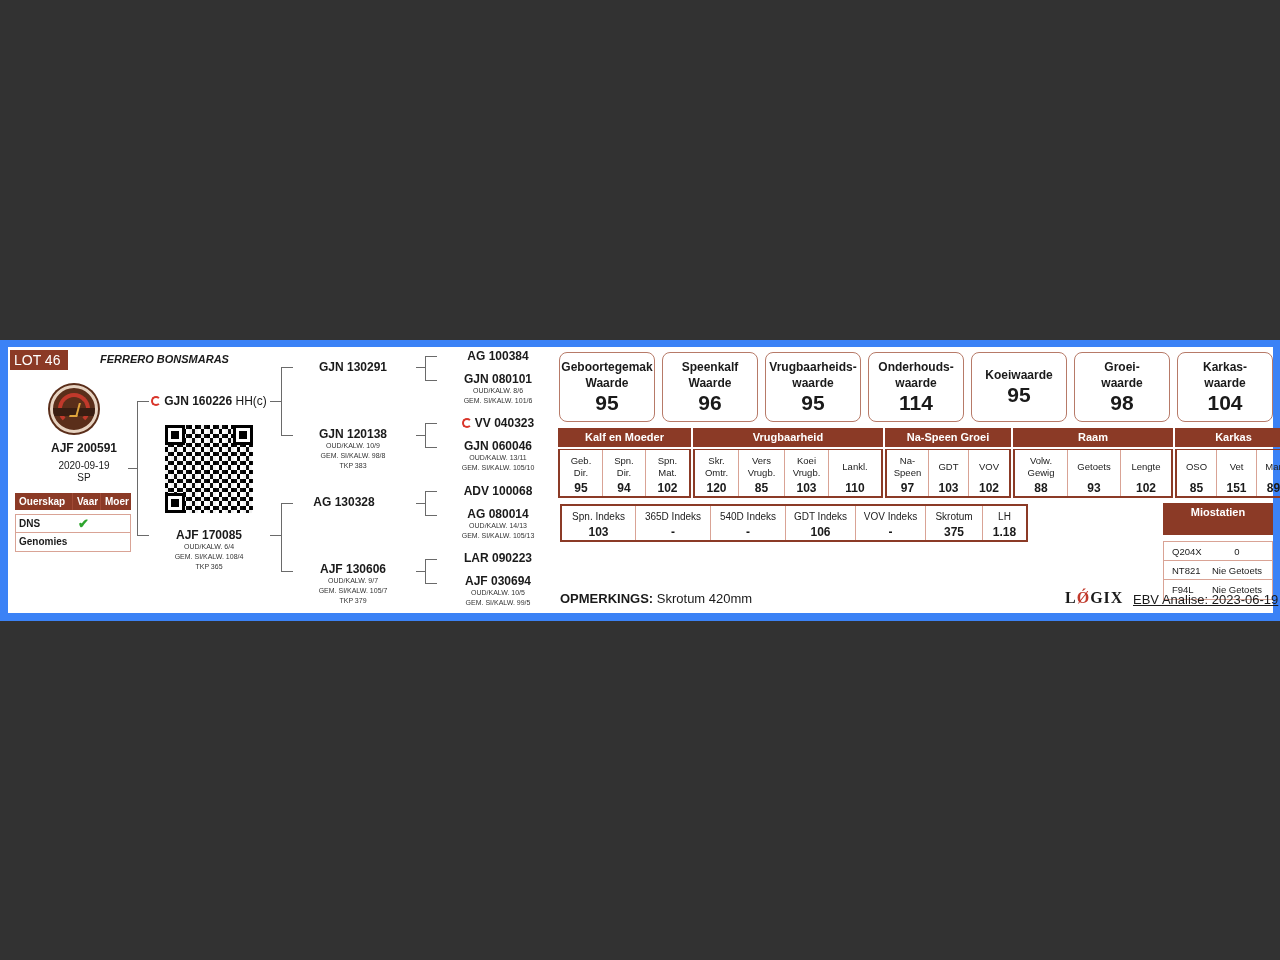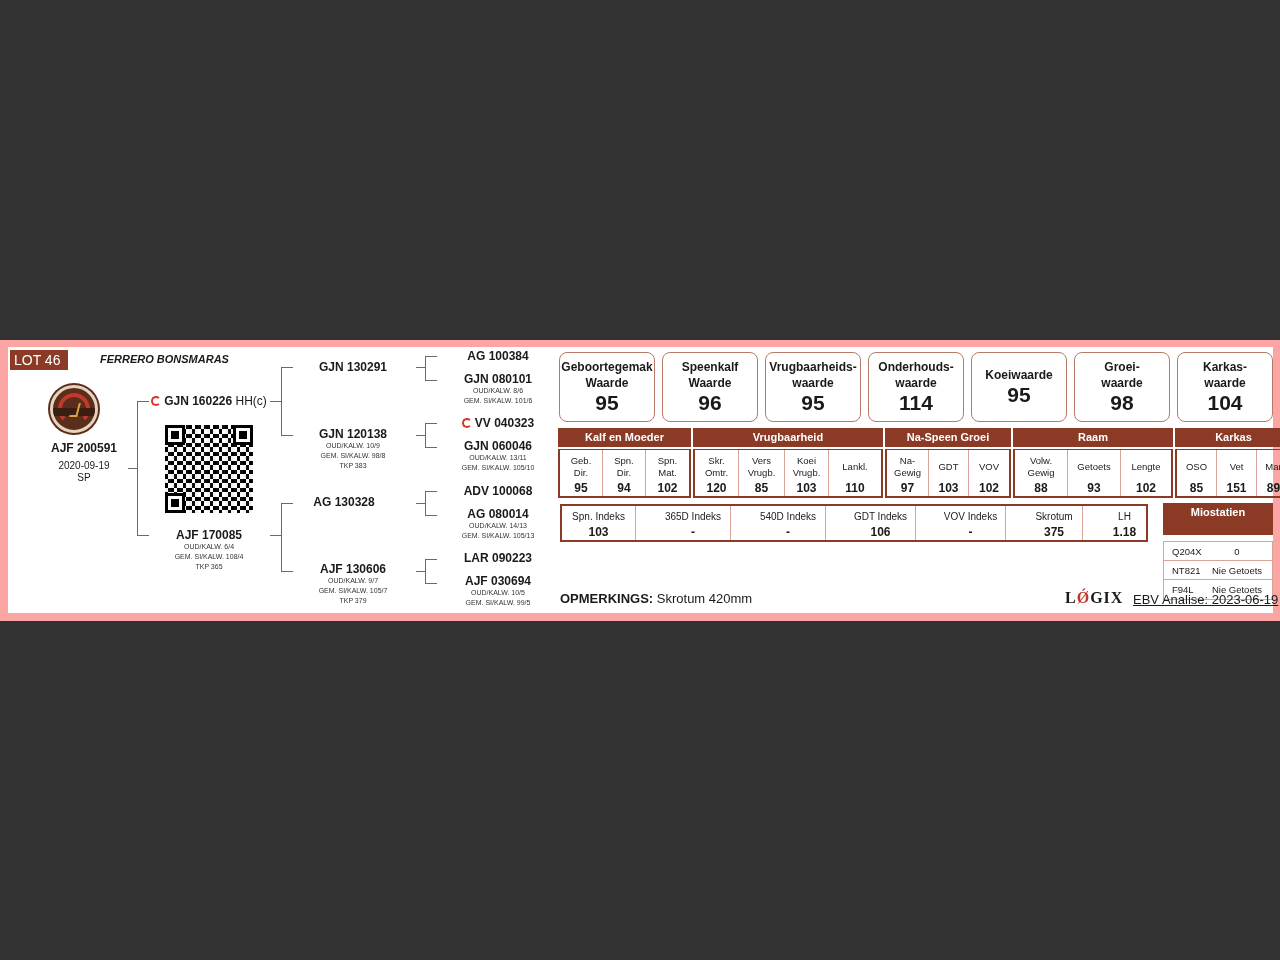--- a/index.html
+++ b/index.html
@@ -1,19 +1,19 @@
 <!DOCTYPE html>
 <html><head>
 <meta charset="utf-8">
 <style>
   * { box-sizing: border-box; margin: 0; padding: 0; }
   html, body { width: 1280px; height: 960px; background: #323232; overflow: hidden; }
   body { font-family: "DejaVu Sans", "Liberation Sans", sans-serif; color: #1a1a1a; position: relative; }
 
-  .frame { position: absolute; left: 0; top: 340px; width: 1280px; height: 281px; background: #fca5a5; }
+  .frame { position: absolute; left: 0; top: 340px; width: 1280px; height: 281px; background: #3b82f6; }
   .panel { position: absolute; left: 8px; top: 7px; width: 1265px; height: 266px; background: #fff; }
 
   .brown { background: #8b3a26; color: #fff; }
 
   
   .lot-badge { position: absolute; left: 2px; top: 3px; width: 58px; height: 20px; font-size: 14px; line-height: 20px; padding-left: 4px; font-family: "Liberation Sans", sans-serif; }
   .farm-name { position: absolute; left: 92px; top: 6px; font-size: 11px; font-weight: bold; font-style: italic; font-family: "Liberation Sans", sans-serif; }
   .logo { position: absolute; left: 42px; top: 38px; width: 48px; height: 48px; border-radius: 50%; background: #5a2e1a; border: 3px solid #e6d2c0; box-shadow: 0 0 0 2px #5a2e1a; overflow: hidden; }
   .logo .band { position: absolute; left: 0; top: 20px; width: 100%; height: 8px; background: #3a1e12; }
   .logo .ring { position: absolute; left: 5px; top: 5px; width: 32px; height: 32px; border-radius: 50%; border: 4px solid #c0392b; border-bottom-color: transparent; }
@@ -59,21 +59,21 @@
   .grp { display: flex; flex-direction: column; border-right: 2px solid #fff; }
   .grp:last-child { border-right: none; }
   .grp .gh { height: 19px; line-height: 19px; text-align: center; font-size: 11px; font-weight: bold; }
   .grp .cells { display: flex; border: 2px solid #8b3a26; border-top: none; margin-top: 2px; border-top: 1px solid #8b3a26; }
   .cell { border-right: 1px solid #d9a395; text-align: center; height: 46px; display: flex; flex-direction: column; justify-content: space-between; padding: 2px 0 1px; }
   .cell:last-child { border-right: none; }
   .cell .h { font-size: 9.5px; line-height: 12px; white-space: pre-line; color: #222; flex: 1; display: flex; align-items: center; justify-content: center; }
   .cell .v { font-size: 12px; font-weight: bold; line-height: 14px; }
 
   
-  .idx { position: absolute; left: 552px; top: 157px; display: flex; border: 2px solid #8b3a26; font-family: "Liberation Sans", sans-serif; gap: 20px; }
+  .idx { position: absolute; left: 552px; top: 157px; display: flex; border: 2px solid #8b3a26; font-family: "Liberation Sans", sans-serif; }
   .idx .cell { height: 34px; padding: 2px 4px 1px; }
   .idx .cell .h { font-size: 10px; }
   .idx .cell .v { font-size: 12px; }
 
   
   .mio { position: absolute; left: 1155px; top: 156px; width: 110px; font-family: "Liberation Sans", sans-serif; }
   .mio-h { height: 32px; line-height: 19px; text-align: center; font-size: 11px; font-weight: bold; }
   .mio-rows { margin-top: 6px; border: 1px solid #d9a395; }
   .mio-row { display: flex; height: 19px; line-height: 19px; font-size: 9.5px; border-bottom: 1px solid #d9a395; }
   .mio-row:last-child { border-bottom: none; }
@@ -98,20 +98,36 @@
     <div class="logo">
       <div class="ring"></div>
       <div class="band"></div>
       <div class="bolt"></div>
     </div>
 
     <div class="animal-id main">AJF 200591</div>
     <div class="animal-id dob">2020-09-19</div>
     <div class="animal-id sp">SP</div>
 
+    <div class="parent-table">
+      <div class="parent-head brown">
+        <span style="width:58px">Ouerskap</span>
+        <span style="width:28px">Vaar</span>
+        <span style="width:30px">Moer</span>
+      </div>
+      <div class="parent-rows">
+        <div class="parent-row">
+          <span>DNS</span>
+          <span class="check">✔</span>
+        </div>
+        <div class="parent-row">
+          <span>Genomies</span>
+        </div>
+      </div>
+    </div>
 
     <div class="ln" style="left:120px;top:121px;width:10px;height:1px"></div>
     <div class="ln" style="left:129px;top:54px;width:1px;height:134px"></div>
     <div class="ln" style="left:129px;top:54px;width:12px;height:1px"></div>
     <div class="ln" style="left:129px;top:188px;width:12px;height:1px"></div>
 
     <div class="ped" style="left:140px;top:47px;width:122px">
       <div class="nm"><span class="cert"></span><span>GJN 160226</span> <span class="hh">HH(c)</span></div>
     </div>
     <div class="qr">
@@ -291,21 +307,21 @@
                 <div class="h">Lankl.</div>
                 <div class="v">110</div>
               </div>
             </div>
           </div>
           <div class="grp">
             <div class="gh brown">Na-Speen Groei</div>
             <div class="cells">
               <div class="cell" style="width: 42px;">
                 <div class="h">Na-
-Gewig</div>
+Speen</div>
                 <div class="v">97</div>
               </div>
               <div class="cell" style="width: 40px;">
                 <div class="h">GDT</div>
                 <div class="v">103</div>
               </div>
               <div class="cell" style="width: 40px;">
                 <div class="h">VOV</div>
                 <div class="v">102</div>
               </div>

